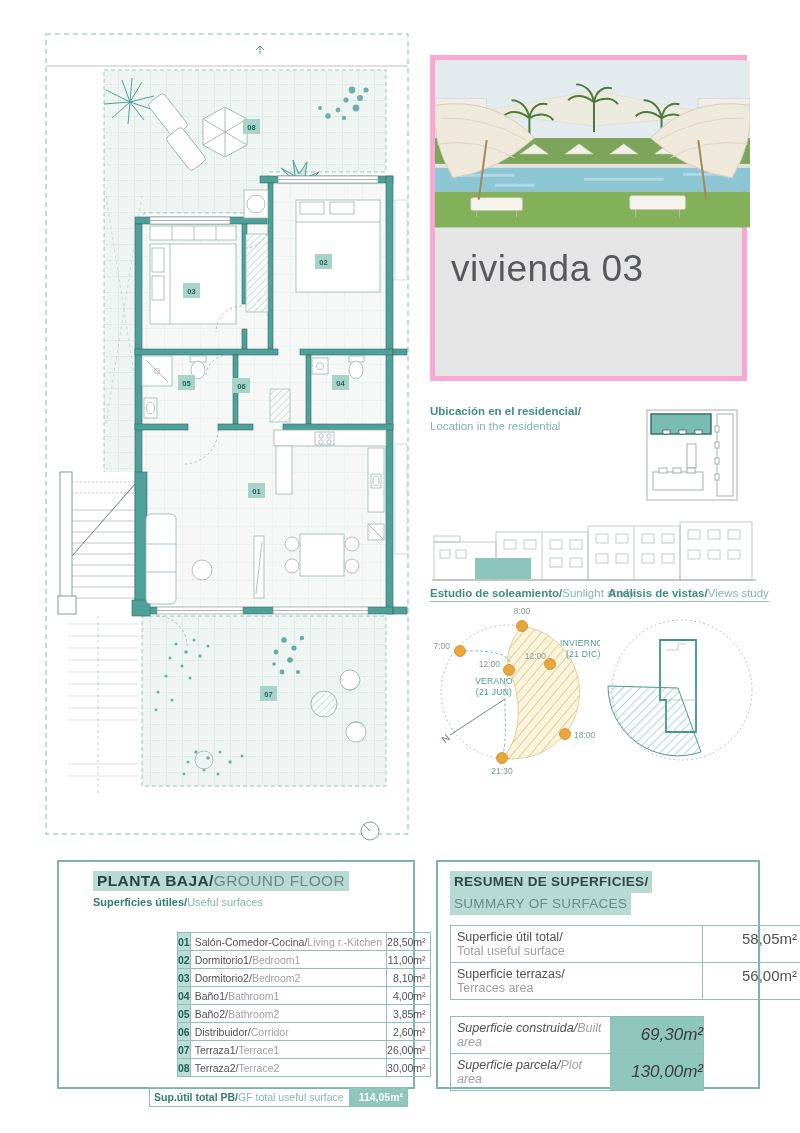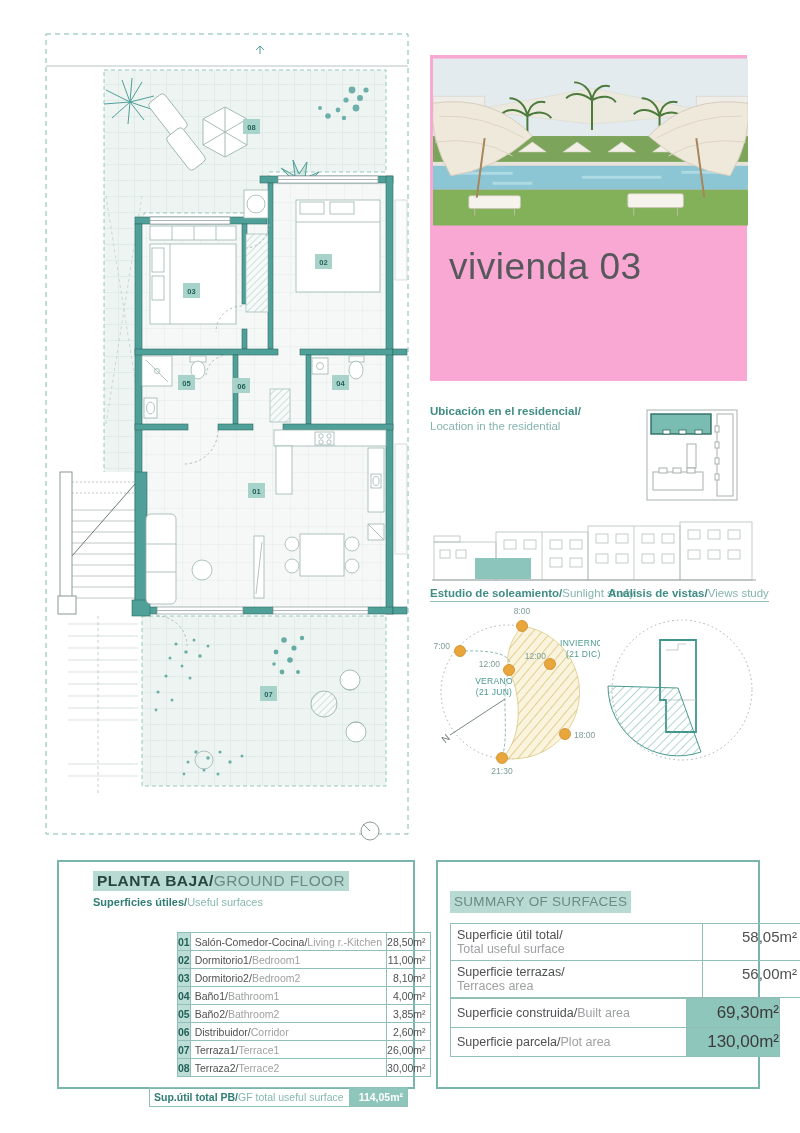--- a/index.html
+++ b/index.html
@@ -2,21 +2,21 @@
 <html><head>
 <meta charset="utf-8">
 <style>
   html,body{margin:0;padding:0;background:#fff;}
   .page{position:relative;width:800px;height:1133px;background:#fff;overflow:hidden;
         font-family:"Liberation Sans",sans-serif;color:#4f5052;}
   .abs{position:absolute;}
   svg text{font-family:"Liberation Sans",sans-serif;}
 
   
-  .photo-card{left:430px;top:55px;width:317px;height:326px;border:3px solid #f9a8d4;background:#f9a8d4;box-sizing:border-box;}
+  .photo-card{left:430px;top:55px;width:317px;height:326px;border:5px solid #f9a8d4;background:#e5e5e5;box-sizing:border-box;}
   .unit-title{padding:16px 0 0 16px;font-size:37px;letter-spacing:.5px;color:#57585c;}
 
   
   .cap{font-size:11.5px;line-height:15px;}
   .cap .es{color:#3f8d84;font-weight:bold;}
   .cap .en{color:#85b5ad;}
   .cap-u{border-bottom:1px solid #8fbfb7;padding-bottom:2px;}
 
   
   .panel{border:2px solid #79b5ac;background:#fff;box-sizing:border-box;padding:9px 12px;}
@@ -42,21 +42,21 @@
 
   .sum-title{line-height:20px;}
   .st-es{font-size:13.5px;font-weight:bold;color:#2f4a46;letter-spacing:.3px;}
   .st-en{font-size:13.5px;color:#6c8984;letter-spacing:.3px;}
   table.sum{border-collapse:collapse;margin-top:10px;width:354px;}
   table.sum td{border:1px solid #8fbfb7;}
   table.sum td.lbl{padding:4px 6px;}
   table.sum td.lbl .es{font-size:12.5px;color:#4f5052;}
   table.sum td.lbl .en{font-size:12.5px;color:#9fa0a2;}
   table.sum td.val{width:88px;text-align:right;vertical-align:top;font-size:15px;color:#4f5052;padding:4px 6px;}
-  table.extra{border-collapse:collapse;width:330px;}
+  table.extra{border-collapse:collapse;margin-top:16px;width:254px;font-style:italic;}
   table.extra td{border:1px solid #8fbfb7;font-size:12.5px;}
   table.extra td.lbl{padding:4px 6px;}
   table.extra td.lbl .en{color:#9fa0a2;}
   table.extra td.val{width:92px;background:#8ec6bb;color:#3c3c3e;text-align:right;font-size:17px;padding:4px 0;}
 </style>
 </head>
 <body>
 
 <div class="page">
 
@@ -574,21 +574,21 @@
       </tbody>
     </table>
     <div class="total">
       <div class="lbl"><span class="es">Sup.útil total PB/</span><span class="en">GF total useful surface</span></div>
       <div class="val">114,05m²</div>
     </div>
   </div>
 
   <div class="abs panel" style="left:436px;top:860px;width:324px;height:229px;">
     <div class="sum-title">
-      <br>
+      <span class="hl st-es">RESUMEN DE SUPERFICIES/</span><br>
       <span class="hl st-en">SUMMARY OF SURFACES</span>
     </div>
     <table class="sum">
       <tbody>
         <tr>
           <td class="lbl">
               <div class="es">Superficie útil total/</div>
               <div class="en">Total useful surface</div>
             </td>
           <td class="val">58,05m²</td>

